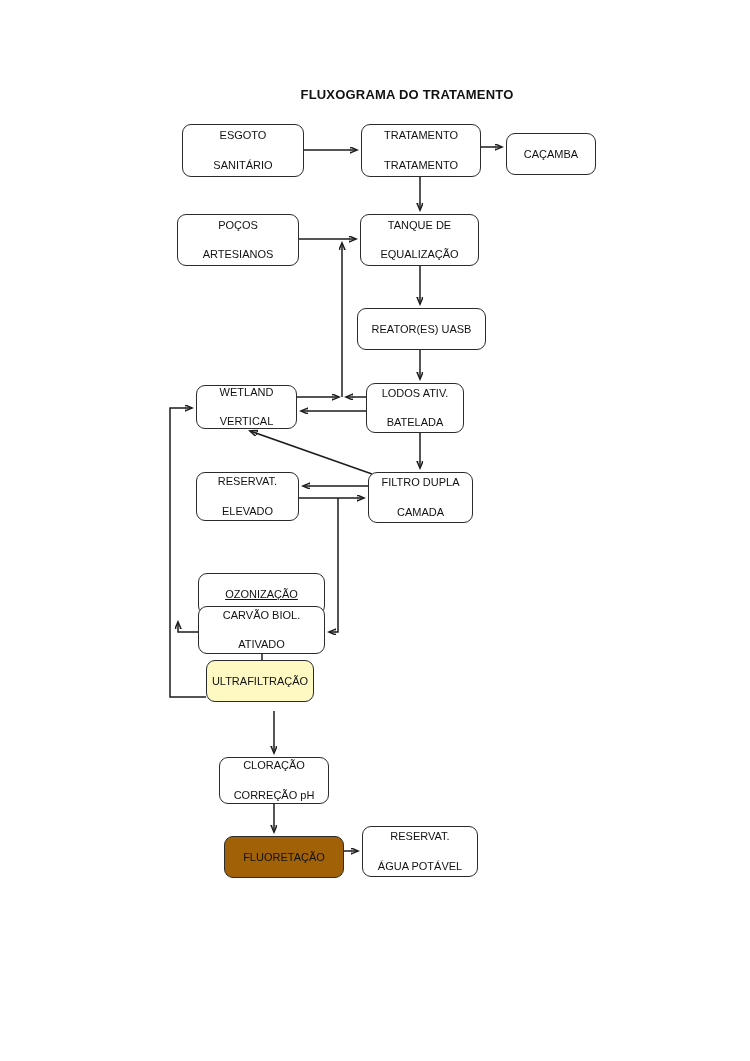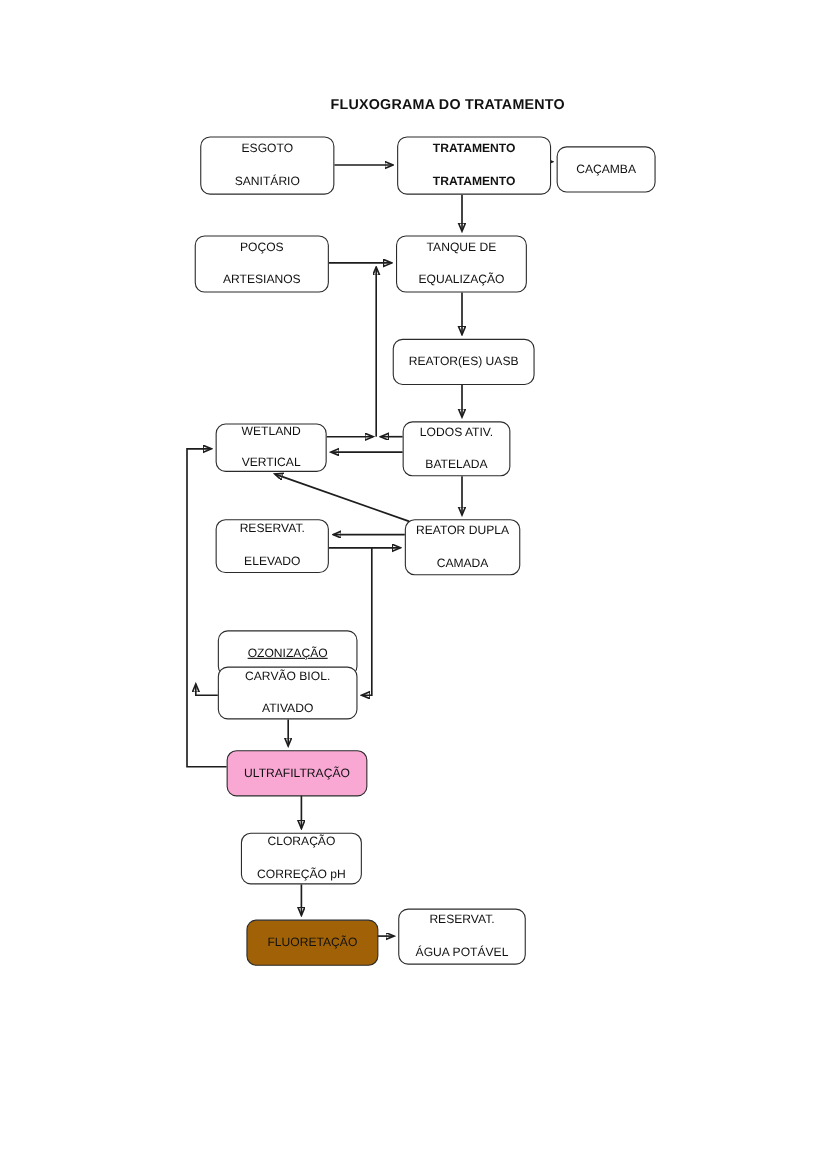--- a/index.html
+++ b/index.html
@@ -83,21 +83,21 @@
 
     <line x1="274" y1="804" x2="274" y2="832" marker-end="url(#ah)"></line>
 
     <line x1="334" y1="851" x2="358" y2="851" marker-end="url(#ah)"></line>
   </svg>
 
   <div class="node" id="n-esgoto" style="left: 182px; top: 124px; width: 122px; height: 53px; border-color: rgb(43, 43, 43); background: rgb(255, 255, 255); color: rgb(17, 17, 17);">
     <span><span>ESGOTO</span><br><span>SANITÁRIO</span></span>
   </div>
 
-  <div class="node" id="n-preliminar" style="left: 361px; top: 124px; width: 140px; height: 53px; border-color: rgb(43, 43, 43); background: rgb(255, 255, 255); color: rgb(17, 17, 17); font-weight: bold;">
+  <div class="node" id="n-preliminar" style="left: 361px; top: 124px; width: 120px; height: 53px; border-color: rgb(43, 43, 43); background: rgb(255, 255, 255); color: rgb(17, 17, 17);">
     <span><span>TRATAMENTO</span><br><span>TRATAMENTO</span></span>
   </div>
 
   <div class="node" id="n-cacamba" style="left: 506px; top: 133px; width: 90px; height: 27px; border-color: rgb(43, 43, 43); background: rgb(255, 255, 255); color: rgb(17, 17, 17);">
     <span>CAÇAMBA</span>
   </div>
 
   <div class="node" id="n-tanque" style="left: 360px; top: 214px; width: 119px; height: 52px; border-color: rgb(43, 43, 43); background: rgb(255, 255, 255); color: rgb(17, 17, 17);">
     <span><span>TANQUE DE</span><br><span>EQUALIZAÇÃO</span></span>
   </div>
@@ -116,32 +116,32 @@
 
   <div class="node" id="n-lodos" style="left: 366px; top: 383px; width: 98px; height: 50px; border-color: rgb(43, 43, 43); background: rgb(255, 255, 255); color: rgb(17, 17, 17); text-align: center;">
     <span><span>LODOS ATIV.</span><br><span>BATELADA</span></span>
   </div>
 
   <div class="node" id="n-reselev" style="left: 196px; top: 472px; width: 103px; height: 49px; border-color: rgb(43, 43, 43); background: rgb(255, 255, 255); color: rgb(17, 17, 17);">
     <span><span>RESERVAT.</span><br><span>ELEVADO</span></span>
   </div>
 
   <div class="node" id="n-filtro" style="left: 368px; top: 472px; width: 105px; height: 51px; border-color: rgb(43, 43, 43); background: rgb(255, 255, 255); color: rgb(17, 17, 17);">
-    <span><span>REATOR DUPLA</span><br><span>CAMADA</span></span>
+    <span><span>FILTRO DUPLA</span><br><span>CAMADA</span></span>
   </div>
 
   <div class="node underlined" id="n-ozonizacao" style="left: 198px; top: 573px; width: 127px; height: 30px; border-color: rgb(43, 43, 43); background: rgb(255, 255, 255); color: rgb(17, 17, 17);">
     <span>OZONIZAÇÃO</span>
   </div>
 
   <div class="node" id="n-carvao" style="left: 198px; top: 606px; width: 127px; height: 48px; border-color: rgb(43, 43, 43); background: rgb(255, 255, 255); color: rgb(17, 17, 17); justify-content: center;">
     <span><span>CARVÃO BIOL.</span><br><span>ATIVADO</span></span>
   </div>
 
-  <div class="node" id="n-ultra" style="left: 206px; top: 682px; width: 128px; height: 29px; border-color: rgb(43, 43, 43); background: #f9a8d4; color: rgb(17, 17, 17);">
+  <div class="node" id="n-ultra" style="left: 206px; top: 660px; width: 108px; height: 29px; border-color: rgb(43, 43, 43); background: #fef9c3; color: rgb(17, 17, 17);">
     <span>ULTRAFILTRAÇÃO</span>
   </div>
 
   <div class="node" id="n-cloracao" style="left: 219px; top: 757px; width: 110px; height: 47px; border-color: rgb(43, 43, 43); background: rgb(255, 255, 255); color: rgb(17, 17, 17);">
     <span><span>CLORAÇÃO</span><br><span>CORREÇÃO pH</span></span>
   </div>
 
   <div class="node" id="n-fluor" style="left: 224px; top: 836px; width: 120px; height: 29px; border-color: rgb(43, 43, 43); background: #a16207; color: rgb(17, 17, 17);">
     <span>FLUORETAÇÃO</span>
   </div>

